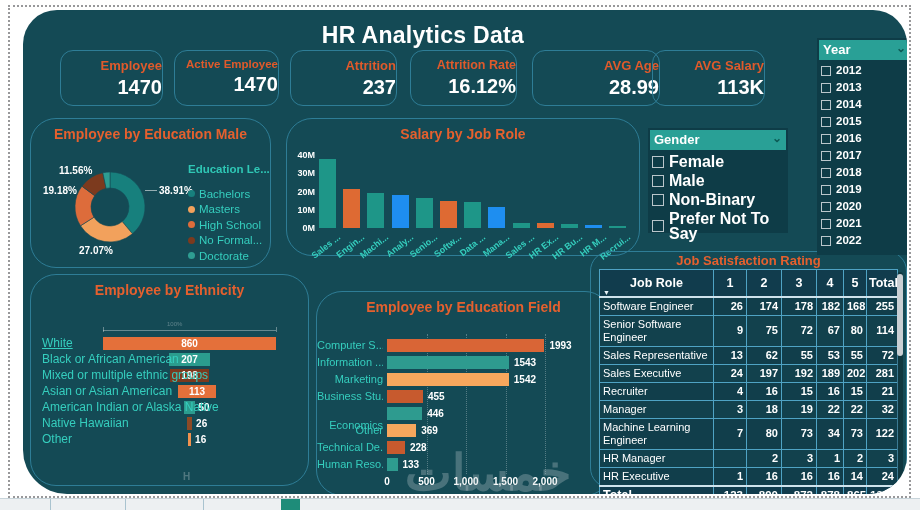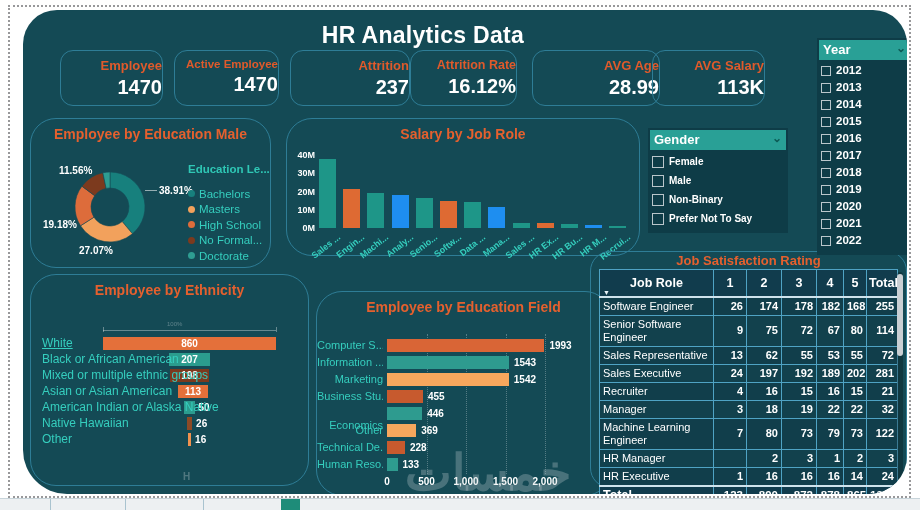--- a/index.html
+++ b/index.html
@@ -3,36 +3,36 @@
 <meta charset="utf-8">
 <style>
   html,body{margin:0;padding:0;background:#fff;}
   .page{position:relative;width:920px;height:510px;background:#fff;font-family:"Liberation Sans",sans-serif;overflow:hidden;}
   .frame{position:absolute;left:8px;top:5px;width:899px;height:489px;border:2px dotted #98989a;pointer-events:none;z-index:6;}
   .dashboard{position:absolute;left:23px;top:10px;width:884px;height:484px;background:#144A55;border-radius:34px 34px 38px 44px;overflow:hidden;}
   .title{position:absolute;left:150px;top:12px;width:500px;text-align:center;color:#fff;font-size:23px;font-weight:bold;letter-spacing:.3px;}
   
   .kpi{position:absolute;top:40px;height:56px;border:1px solid #2E7D96;border-radius:13px;text-align:right;box-sizing:border-box;padding-top:7px;}
   .kpi:nth-child(1){left:37px;width:103px}.kpi:nth-child(2){left:151px;width:105px}
-  .kpi:nth-child(3){left:267px;width:120px}.kpi:nth-child(4){left:387px;width:107px}
+  .kpi:nth-child(3){left:267px;width:107px}.kpi:nth-child(4){left:387px;width:107px}
   .kpi:nth-child(5){left:509px;width:128px}.kpi:nth-child(6){left:629px;width:113px}
   .kpi-label{color:#E05A2B;font-weight:bold;font-size:13px;}
   .kpi:nth-child(2) .kpi-label{font-size:11.5px;}
   .kpi:nth-child(4) .kpi-label{font-size:12.5px;}
   .kpi-value{color:#fff;font-weight:bold;font-size:20px;margin-top:3px;}
   
   .slicer{position:absolute;background:#0E3C47;z-index:2;}
   .slicer.year{left:794px;top:28px;width:95px;height:217px;}
   .slicer.gender{left:625px;top:118px;width:140px;height:105px;}
   .slicer-head{margin:2px;height:20px;background:#29A096;color:#fff;font-weight:bold;font-size:13px;line-height:20px;padding:0 4px;display:flex;justify-content:space-between;cursor:pointer;}
   .chev{color:#0C5A54;font-size:12px;line-height:17px;}
   .opt{display:flex;align-items:center;gap:5px;padding:2px 4px;}
   .cb{width:12px;height:12px;border:1px solid #BAC6CB;background:transparent;flex:none;box-sizing:border-box;}
   .year .cb{width:10px;height:10px;}
-  .opt-label{color:#fff;font-size:10px;font-weight:bold;line-height:15px;}
+  .opt-label{color:#fff;font-size:16px;font-weight:bold;line-height:15px;}
   .year .opt-label{font-size:11.5px;line-height:13px;}
   
   .panel{position:absolute;border:1px solid #2E7D96;border-radius:26px;box-sizing:border-box;}
   .edu-level{left:7px;top:108px;width:241px;height:150px;}
   .salary{left:263px;top:108px;width:354px;height:138px;}
   .ethnicity{left:7px;top:264px;width:279px;height:212px;}
   .edu-field{left:293px;top:281px;width:295px;height:205px;}
   .table-panel{left:567px;top:241px;width:317px;height:237px;border-radius:20px;}
   .ptitle{position:absolute;left:0;right:0;top:7px;text-align:center;color:#E5602E;font-weight:bold;font-size:14px;z-index:2;}
   .table-panel .ptitle{top:1px;font-size:13px;}
@@ -202,21 +202,21 @@
       <svg id="donutSvg" width="241" height="150">
           <path d="M79,53 A35,35 0 0 1 101.46198236354942,114.84137381542895 L91.19364756878397,102.57103149980429 A19,19 0 0 0 79,69 Z" fill="#17807D" stroke="#144A55" stroke-width="0.6"></path>
           <path d="M101.46198236354942,114.84137381542895 A35,35 0 0 1 49.47211282745299,106.79105848868909 L62.97057553490305,98.20086032243121 A19,19 0 0 0 91.19364756878397,102.57103149980429 Z" fill="#F2A15C" stroke="#144A55" stroke-width="0.6"></path>
           <path d="M49.47211282745299,106.79105848868909 A35,35 0 0 1 50.89264972044626,67.14390112551078 L63.74172413395654,76.67811775384871 A19,19 0 0 0 62.97057553490305,98.20086032243121 Z" fill="#DD6C3B" stroke="#144A55" stroke-width="0.6"></path>
           <path d="M50.89264972044626,67.14390112551078 A35,35 0 0 1 71.83785460683633,53.74064108353479 L75.11197821513971,69.40206230249032 A19,19 0 0 0 63.74172413395654,76.67811775384871 Z" fill="#7C3A1E" stroke="#144A55" stroke-width="0.6"></path>
           <path d="M71.83785460683633,53.74064108353479 A35,35 0 0 1 79,53 L79,69 A19,19 0 0 0 75.11197821513971,69.40206230249032 Z" fill="#2E9D92" stroke="#144A55" stroke-width="0.6"></path>
         </svg>
       <div id="donutLabels">
           <div class="pct" style="left: 128px; top: 66px;">38.91%</div>
           <div class="pct" style="left: 48px; top: 126px;">27.07%</div>
-          <div class="pct" style="left: 12px; top: 66px; margin-top: 34px;">19.18%</div>
+          <div class="pct" style="left: 12px; top: 66px;">19.18%</div>
           <div class="pct" style="left: 28px; top: 46px;">11.56%</div>
           <div class="leader" style="left: 114px; top: 71px; width: 12px;"></div>
         </div>
       <div class="legend">
         <div class="legend-title">Education Le...</div>
         <div id="legendItems">
             <div class="legend-item">
               <div class="dot" style="background: rgb(23, 128, 125);"></div>
               <div class="ltext">Bachelors</div>
             </div>
@@ -290,21 +290,21 @@
           </div>
           <div class="flabel" style="top: 78px;">Black or African American</div>
           <div class="fbar" style="left: 137.68px; width: 41.6407px; top: 78px; background: rgb(43, 156, 142);">
             <div class="fval-in">207</div>
           </div>
           <div class="flabel" style="top: 94px;">Mixed or multiple ethnic groups</div>
           <div class="fbar" style="left: 138.585px; width: 39.8302px; top: 94px; background: rgb(124, 58, 30);">
             <div class="fval-in">198</div>
           </div>
           <div class="flabel" style="top: 110px;">Asian or Asian American</div>
-          <div class="fbar" style="left: 147.134px; width: 30px; top: 110px; background: rgb(228, 112, 58);">
+          <div class="fbar" style="left: 147.134px; width: 38px; top: 110px; background: rgb(228, 112, 58);">
             <div class="fval-in">113</div>
           </div>
           <div class="flabel" style="top: 126px;">American Indian or Alaska Native</div>
           <div class="fbar" style="left: 153.471px; width: 10.0581px; top: 126px; background: rgb(43, 156, 142);"></div>
           <div class="fval-out" style="left: 167.529px; top: 126px;">50</div>
           <div class="flabel" style="top: 142px;">Native Hawaiian</div>
           <div class="fbar" style="left: 155.885px; width: 5.23023px; top: 142px; background: rgb(140, 74, 38);"></div>
           <div class="fval-out" style="left: 165.115px; top: 142px;">26</div>
           <div class="flabel" style="top: 158px;">Other</div>
           <div class="fbar" style="left: 156.891px; width: 3.2186px; top: 158px; background: rgb(240, 146, 79);"></div>
@@ -429,21 +429,21 @@
                 <td class="num">19</td>
                 <td class="num">22</td>
                 <td class="num">22</td>
                 <td class="num">32</td>
               </tr>
               <tr>
                 <td class="name">Machine Learning Engineer</td>
                 <td class="num">7</td>
                 <td class="num">80</td>
                 <td class="num">73</td>
-                <td class="num">79</td>
+                <td class="num">34</td>
                 <td class="num">73</td>
                 <td class="num">122</td>
               </tr>
               <tr>
                 <td class="name">HR Manager</td>
                 <td class="num"></td>
                 <td class="num">2</td>
                 <td class="num">3</td>
                 <td class="num">1</td>
                 <td class="num">2</td>

